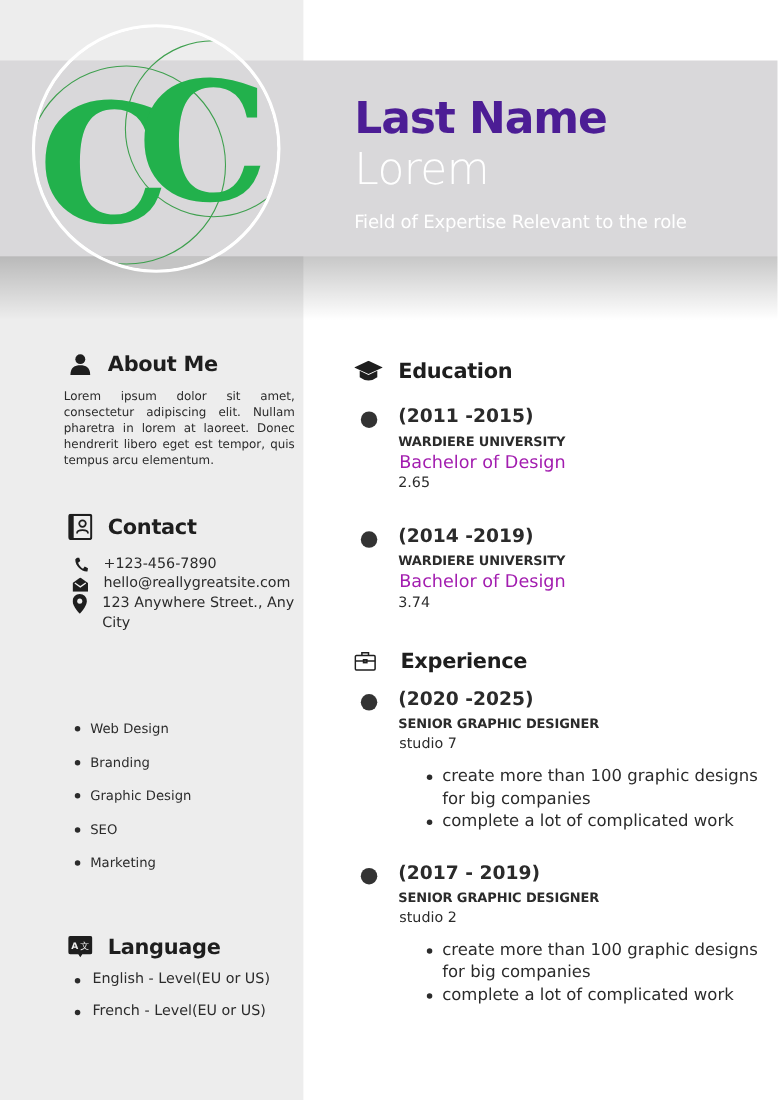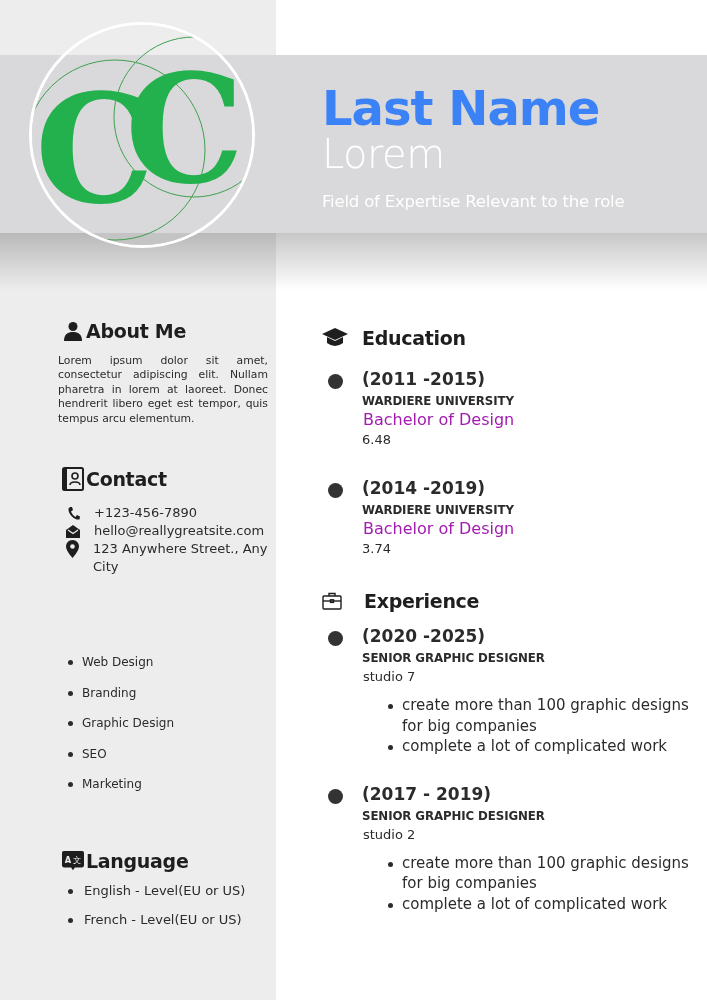--- a/index.html
+++ b/index.html
@@ -11,25 +11,25 @@
 
   .header-band { position: absolute; left: 0; top: 55px; width: 707px; height: 178px; background: #d9d8da; }
   .header-shadow { position: absolute; left: 0; top: 233px; width: 707px; height: 58px;
     background: linear-gradient(to bottom, rgba(0,0,0,0.22), rgba(0,0,0,0.0)); }
 
   .logo { position: absolute; left: 29px; top: 22px; width: 226px; height: 226px; border-radius: 50%;
     border: 3px solid #ffffff; overflow: hidden; }
   .logo svg { position: absolute; left: -3px; top: -3px; }
 
   .name-block { position: absolute; left: 322px; top: 84px; }
-  .last-name { font-family: "DejaVu Sans", sans-serif; font-weight: bold; font-size: 48px; color: #3b82f6; letter-spacing: -1px; line-height: 48px; }
+  .last-name { font-family: "DejaVu Sans", sans-serif; font-weight: bold; font-size: 40px; color: #4c1d95; letter-spacing: -1px; line-height: 48px; }
   .first-name { font-family: "DejaVu Sans", sans-serif; font-size: 40px; color: #ffffff; line-height: 44px; letter-spacing: -0.5px; font-weight: 300; }
   .role { font-family: "DejaVu Sans", sans-serif; font-size: 16.5px; color: #ffffff; margin-top: 16px; letter-spacing: -0.2px; }
 
-  .section-title { display: flex; align-items: center; gap: 2px; }
+  .section-title { display: flex; align-items: center; gap: 14px; }
   .section-title h2 { font-family: "DejaVu Sans", sans-serif; font-weight: bold; font-size: 19px; color: #1e1e1e; letter-spacing: -0.3px; }
   .icon { display: inline-flex; align-items: center; justify-content: center; width: 22px; height: 22px; }
 
   .about { position: absolute; left: 62px; top: 320px; width: 206px; }
   .about-text { margin-top: 12px; font-size: 10.8px; line-height: 14.4px; text-align: justify; color: #2b2b2b; margin-left: -4px; }
 
   .contact { position: absolute; left: 62px; top: 468px; width: 206px; }
   .contact-row { display: flex; align-items: flex-start; gap: 14px; margin-left: 4px; font-size: 13px; line-height: 18px; color: #2b2b2b; }
   .contact-row .icon { width: 14px; height: 18px; }
   .contact-list { margin-top: 14px; display: flex; flex-direction: column; }
@@ -173,21 +173,21 @@
         </svg>
     </span>
     <h2>Education</h2>
   </div>
   <div style="margin-top:18px;">
     <div class="entry">
       <span class="dot"></span>
       <div class="years">(2011 -2015)</div>
       <div class="org">WARDIERE UNIVERSITY</div>
       <div class="degree">Bachelor of Design</div>
-      <div class="gpa">6.48</div>
+      <div class="gpa">2.65</div>
     </div>
     <div class="entry" style="margin-top:26px;">
       <span class="dot"></span>
       <div class="years">(2014 -2019)</div>
       <div class="org">WARDIERE UNIVERSITY</div>
       <div class="degree">Bachelor of Design</div>
       <div class="gpa">3.74</div>
     </div>
   </div>
 </section>

